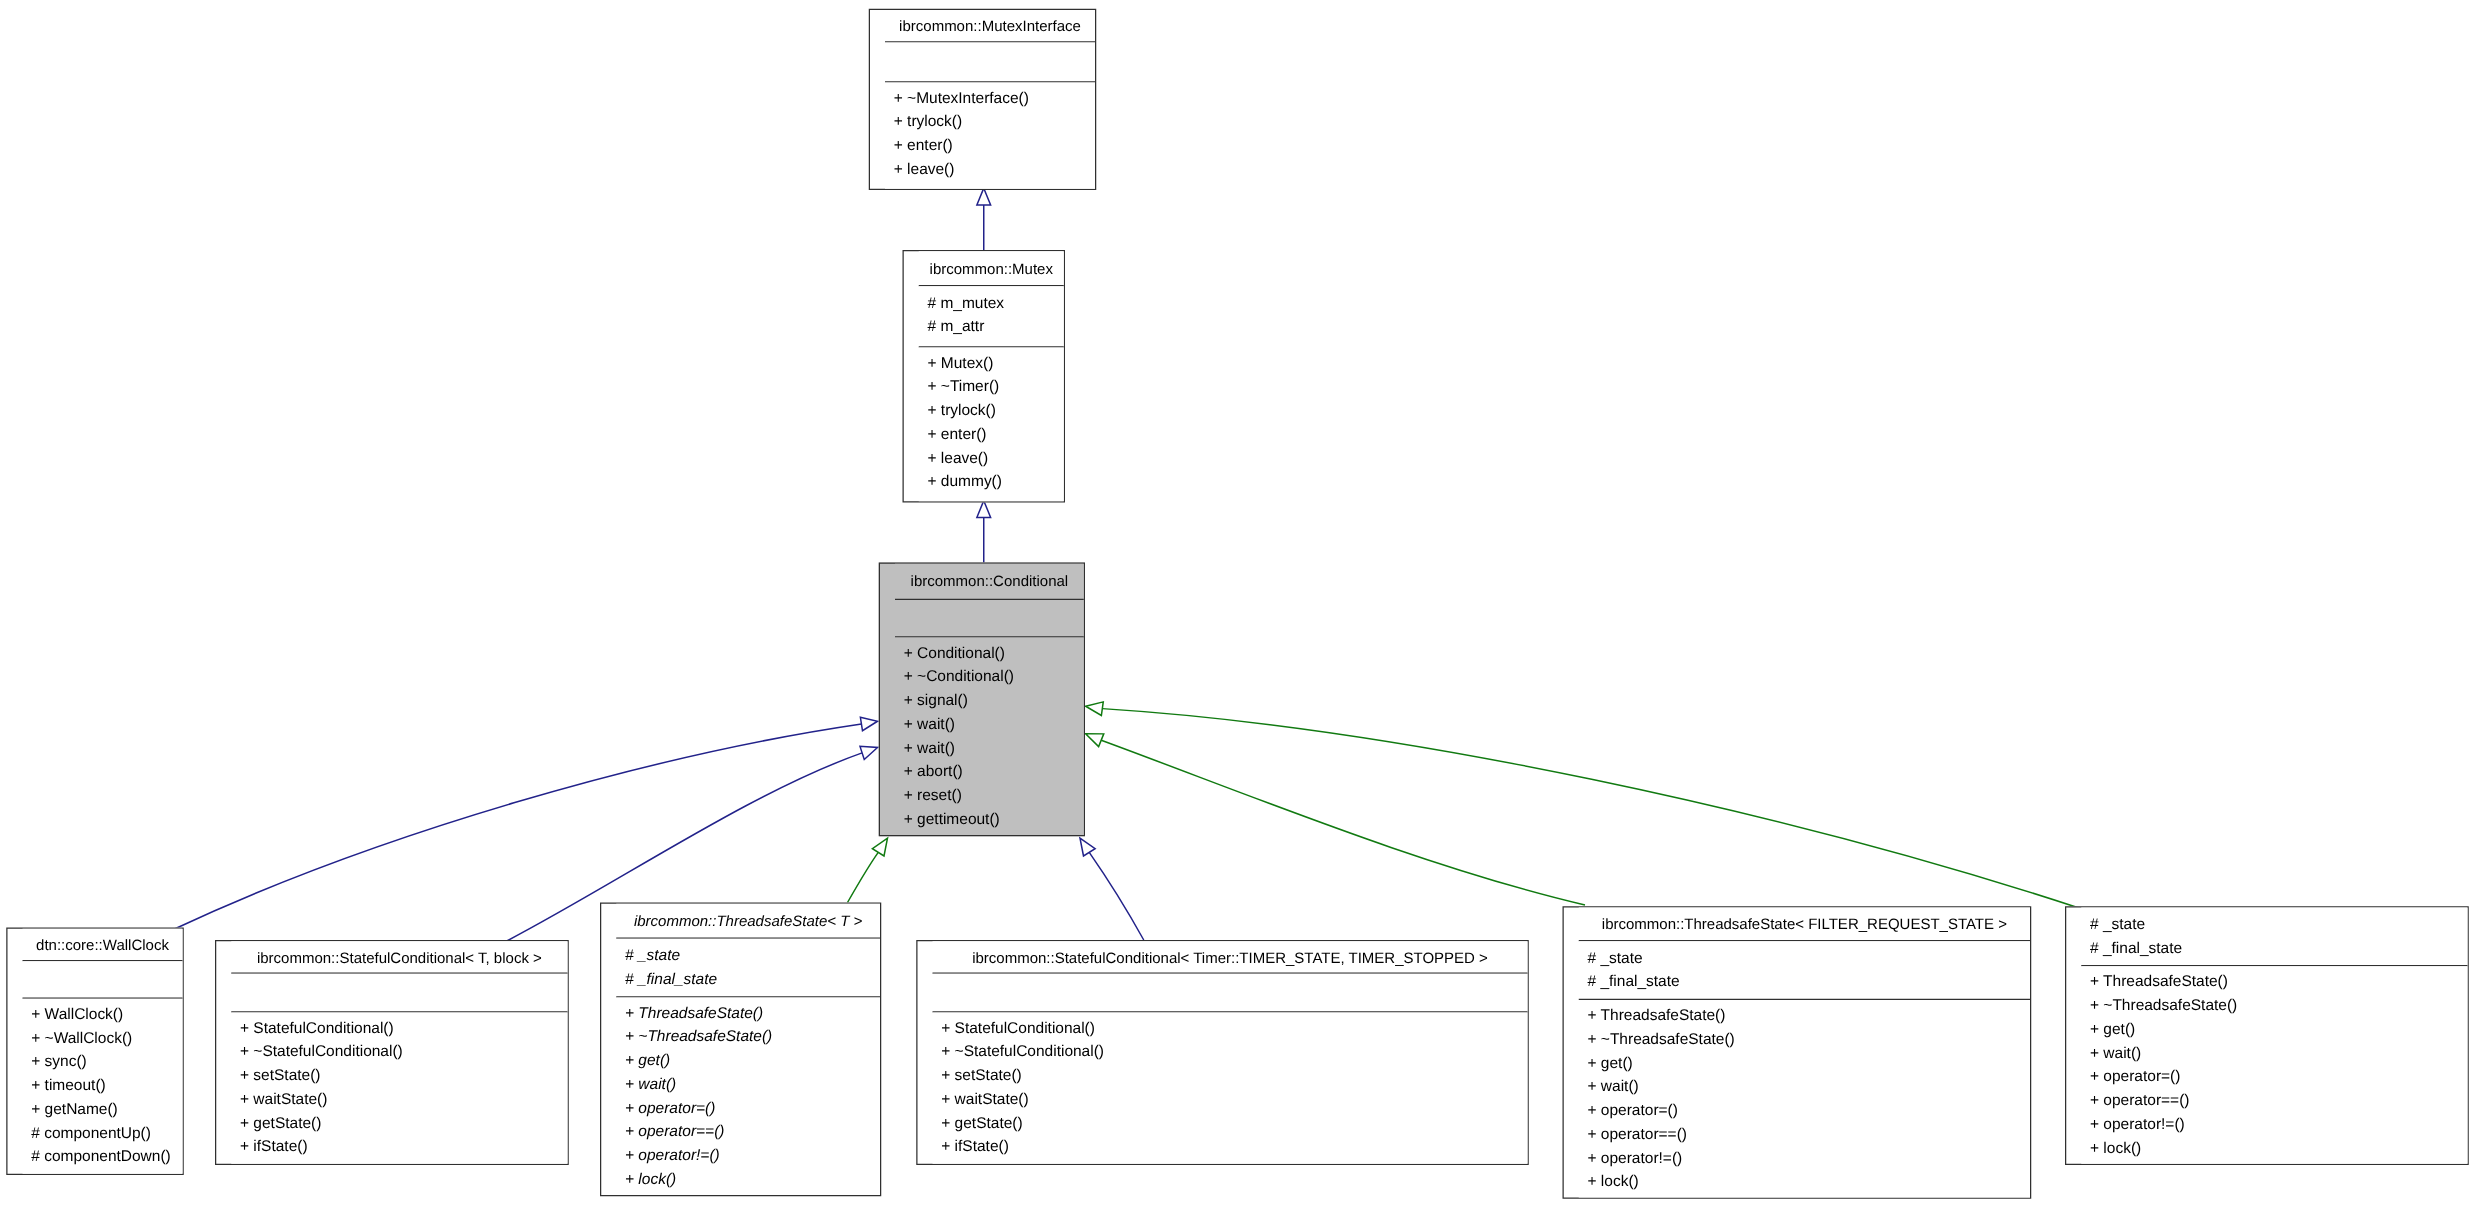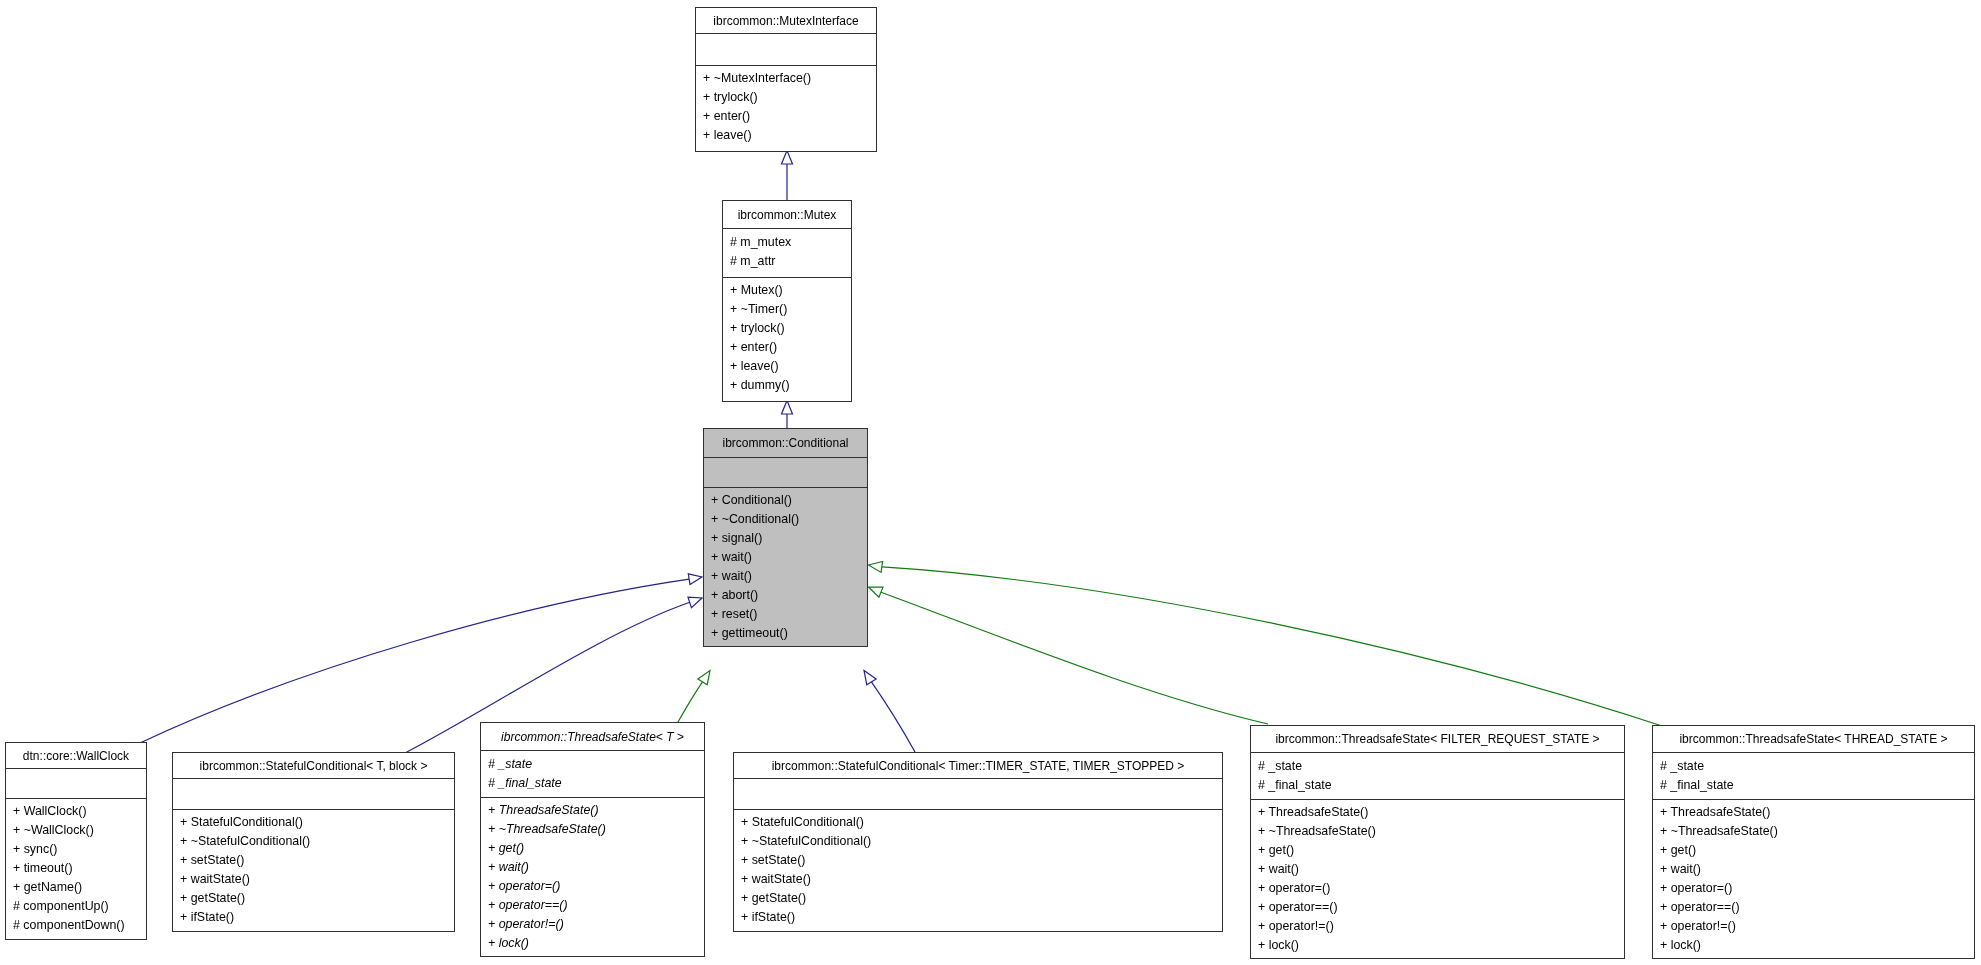--- a/index.html
+++ b/index.html
@@ -19,20 +19,21 @@
   .edge-head{fill:#ffffff;stroke-width:1.2px;}
   .blue .edge-line,.blue .edge-head{stroke:var(--edge-blue,#22228a);}
   .green .edge-line,.green .edge-head{stroke:var(--edge-green,#117a11);}
   .class-box{
     position:absolute;z-index:1;
     background:#ffffff;
     border:1px solid var(--box-border,#303030);
     box-sizing:border-box;
     font-size:12px;
     cursor:pointer;
+    padding-left:12px;
   }
   .class-box .sec{
     box-sizing:border-box;
     overflow:hidden;
     background:#ffffff;
   }
   .class-box .title{
     display:flex;align-items:center;justify-content:center;
     white-space:nowrap;
     border-bottom:1px solid var(--box-border,#303030);
@@ -114,21 +115,21 @@
     <div class="sec methods" style="height:123px;">
         <div class="row">+ Mutex()</div>
         <div class="row">+ ~Timer()</div>
         <div class="row">+ trylock()</div>
         <div class="row">+ enter()</div>
         <div class="row">+ leave()</div>
         <div class="row">+ dummy()</div>
       </div>
   </div>
 
-  <div class="class-box highlight" style="left:703px;top:428px;width:165px;">
+  <div class="class-box highlight" style="left:703px;top:450px;width:165px;">
     <div class="sec title" style="height:29px;">ibrcommon::Conditional</div>
     <div class="sec attrs" style="height:30px;"></div>
     <div class="sec methods" style="height:158px;">
         <div class="row">+ Conditional()</div>
         <div class="row">+ ~Conditional()</div>
         <div class="row">+ signal()</div>
         <div class="row">+ wait()</div>
         <div class="row">+ wait()</div>
         <div class="row">+ abort()</div>
         <div class="row">+ reset()</div>
@@ -206,21 +207,20 @@
         <div class="row">+ get()</div>
         <div class="row">+ wait()</div>
         <div class="row">+ operator=()</div>
         <div class="row">+ operator==()</div>
         <div class="row">+ operator!=()</div>
         <div class="row">+ lock()</div>
       </div>
   </div>
 
   <div class="class-box" style="left:1652px;top:725px;width:323px;">
-    <div class="sec title" style="height:27px;">ibrcommon::ThreadsafeState&lt; THREAD_STATE &gt;</div>
     <div class="sec attrs" style="height:47px;">
         <div class="row"># _state</div>
         <div class="row"># _final_state</div>
       </div>
     <div class="sec methods" style="height:158px;">
         <div class="row">+ ThreadsafeState()</div>
         <div class="row">+ ~ThreadsafeState()</div>
         <div class="row">+ get()</div>
         <div class="row">+ wait()</div>
         <div class="row">+ operator=()</div>

